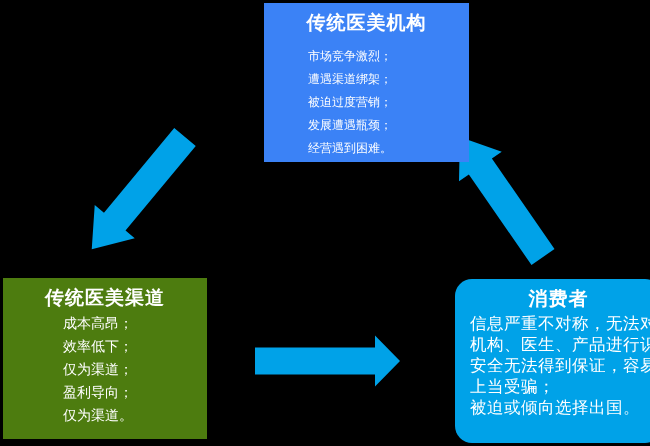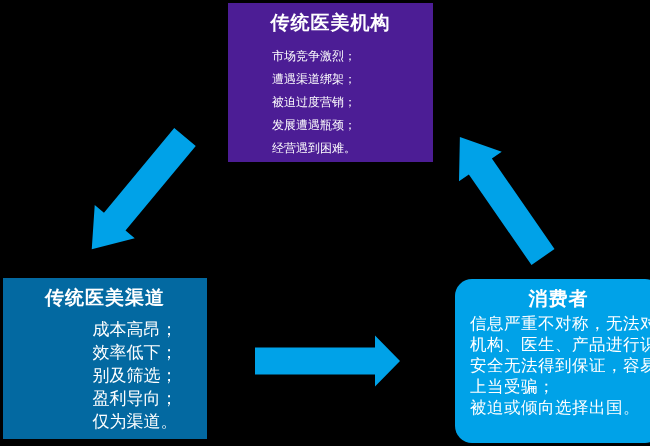--- a/index.html
+++ b/index.html
@@ -17,57 +17,57 @@
   .box-top{left:228px;top:3px;width:205px;height:159px;}
   .box-left{left:3px;top:278px;width:204px;height:161px;}
   .box-right{left:455px;top:279px;width:207px;height:164px;border-radius:17px;}
   .box-title{
     font-weight:bold;text-align:center;font-size:19px;
     letter-spacing:1px;padding-top:8px;line-height:22px;
   }
   .box-body{white-space:nowrap;}
   .line{display:block;}
   .body-top{margin-top:12px;padding-left:44px;font-size:12px;line-height:23px;}
-  .body-left{margin-top:10px;padding-left:60px;font-size:17px;line-height:23px;text-align:center;}
+  .body-left{margin-top:4px;padding-left:60px;font-size:14px;line-height:23px;}
   .body-right{margin-top:4px;padding-left:15px;font-size:16.5px;line-height:21px;letter-spacing:0.5px;}
 </style>
 </head>
 <body style="background: rgb(0, 0, 0);">
 
 <div class="stage" style="background: rgb(0, 0, 0);">
 
   <svg class="arrows" width="650" height="446" viewBox="0 0 650 446">
     <g transform="translate(185,137) rotate(129.7)">
       <polygon points="0,-14 110,-14 110,-26 146,0 110,26 110,14 0,14" fill="#00A2E8"></polygon>
     </g>
     <g transform="translate(255,361)">
       <polygon points="0,-13.5 120,-13.5 120,-25.5 145,0 120,25.5 120,13.5 0,13.5" fill="#00A2E8"></polygon>
     </g>
     <g transform="translate(543,257) rotate(-124.7)">
       <polygon points="0,-14 110,-14 110,-26 146,0 110,26 110,14 0,14" fill="#00A2E8"></polygon>
     </g>
   </svg>
 
-  <div class="box box-top" style="background: #4c1d95; color: rgb(255, 255, 255);">
+  <div class="box box-top" style="background: #3b82f6; color: rgb(255, 255, 255); margin-left: 36px;">
     <div class="box-title">传统医美机构</div>
     <div class="box-body body-top">
       <span class="line">市场竞争激烈；</span>
       <span class="line">遭遇渠道绑架；</span>
       <span class="line">被迫过度营销；</span>
       <span class="line">发展遭遇瓶颈；</span>
       <span class="line">经营遇到困难。</span>
     </div>
   </div>
 
-  <div class="box box-left" style="background: #0369a1; color: rgb(255, 255, 255);">
+  <div class="box box-left" style="background: #4d7c0f; color: rgb(255, 255, 255);">
     <div class="box-title">传统医美渠道</div>
     <div class="box-body body-left">
       <span class="line">成本高昂；</span>
       <span class="line">效率低下；</span>
-      <span class="line">别及筛选；</span>
+      <span class="line">仅为渠道；</span>
       <span class="line">盈利导向；</span>
       <span class="line">仅为渠道。</span>
     </div>
   </div>
 
   <div class="box box-right" style="background: rgb(0, 162, 232); color: rgb(255, 255, 255);">
     <div class="box-title">消费者</div>
     <div class="box-body body-right">
       <span class="line">信息严重不对称，无法对</span>
       <span class="line">机构、医生、产品进行识</span>

